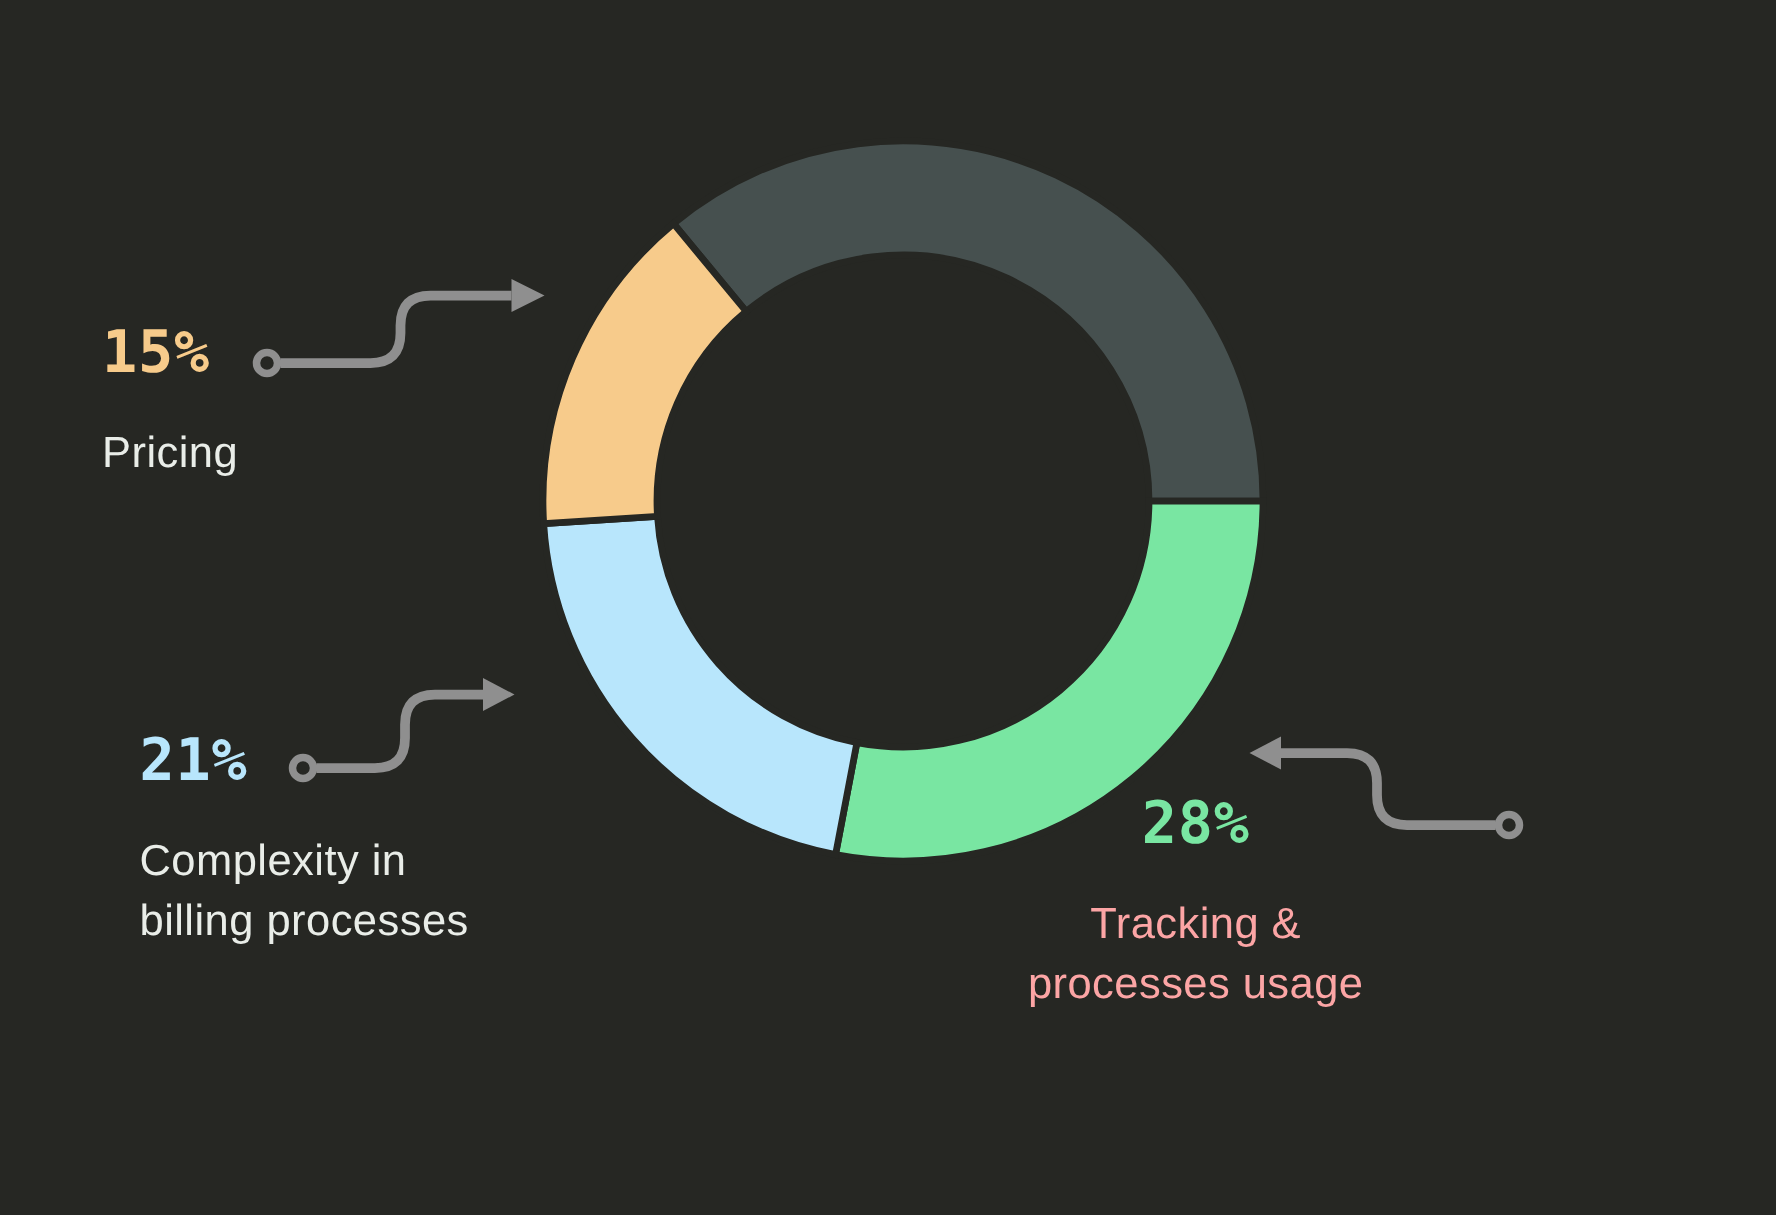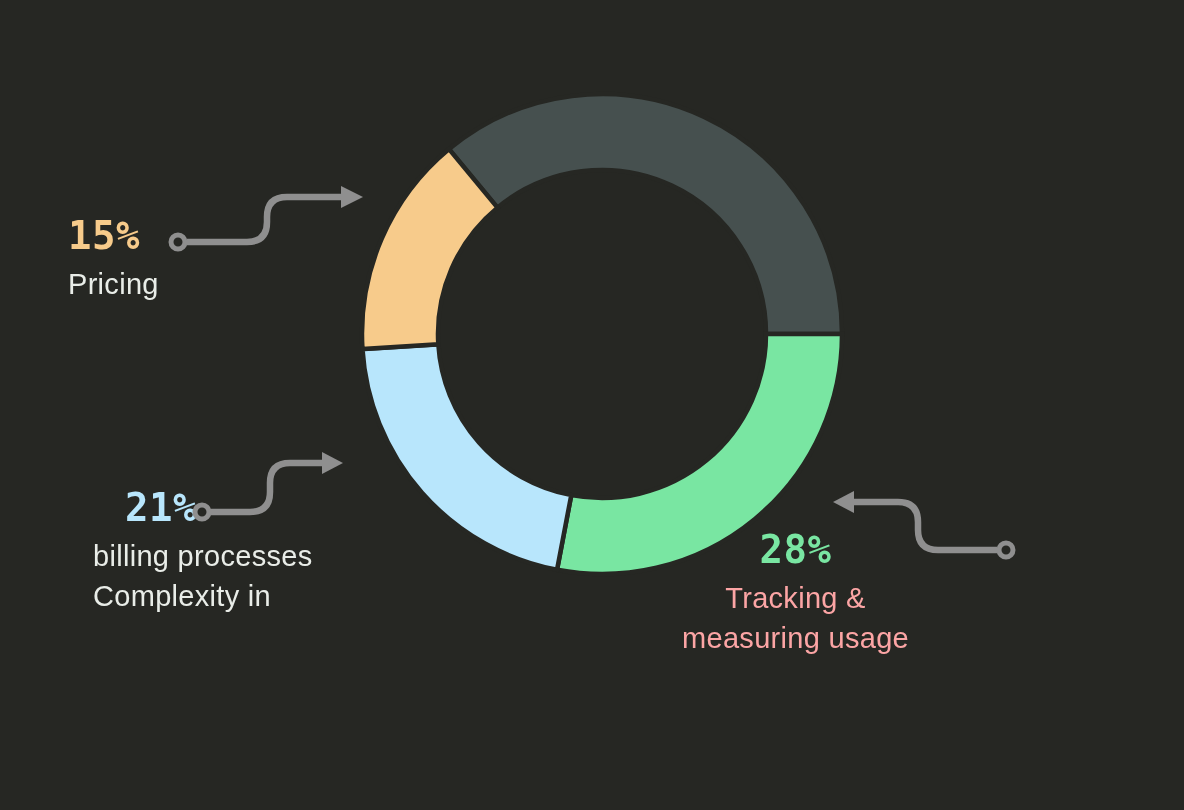--- a/index.html
+++ b/index.html
@@ -31,21 +31,21 @@
     position: absolute;
   }
   .callout .pct {
     font-family: "DejaVu Sans Mono", monospace;
     font-size: 39px;
     font-weight: bold;
     line-height: 44px;
     letter-spacing: 0.5px;
   }
   .callout .lines {
-    margin-top: 6px;
+    margin-top: 24px;
     font-size: 29px;
     line-height: 40px;
     letter-spacing: 0.3px;
   }
   .callout.align-right {
     text-align: center;
   }
   #callout-pricing      { left: 68px;  top: 214px; }
   #callout-complexity   { left: 93px;  top: 486px; }
   #callout-tracking     { right: 71px; top: 528px; }
@@ -71,37 +71,37 @@
       <div>Pricing</div>
     </div>
   </div>
   <svg class="connector" id="connector-pricing" viewBox="0 0 210 80">
     <circle class="conn-dot" cx="13" cy="62" r="7" fill="none" stroke-width="5" stroke="#8F8F8F"></circle>
     <path class="conn-line" d="M22 62 H82 Q102 62 102 42 V37 Q102 17 122 17 H176" fill="none" stroke-width="6.5" stroke="#8F8F8F"></path>
     <polygon class="conn-arrow" points="176,6 198,17 176,28" fill="#8F8F8F"></polygon>
   </svg>
 
   <div class="callout" id="callout-complexity">
-    <div class="pct" style="color: rgb(184, 230, 252); margin-left: 32px;">21%</div>
+    <div class="pct" style="color: rgb(184, 230, 252);">21%</div>
     <div class="lines" style="color: rgb(233, 237, 232);">
+      <div>Complexity in</div>
       <div>billing processes</div>
-      <div>Complexity in</div>
     </div>
   </div>
   <svg class="connector" id="connector-complexity" viewBox="0 0 165 80">
     <circle class="conn-dot" cx="12" cy="62" r="7" fill="none" stroke-width="5" stroke="#8F8F8F"></circle>
     <path class="conn-line" d="M21 62 H60 Q80 62 80 42 V33 Q80 13 100 13 H132" fill="none" stroke-width="6.5" stroke="#8F8F8F"></path>
     <polygon class="conn-arrow" points="132,2 153,13 132,24" fill="#8F8F8F"></polygon>
   </svg>
 
   <div class="callout align-right" id="callout-tracking">
     <div class="pct" style="color: rgb(121, 230, 162);">28%</div>
     <div class="lines" style="color: #fca5a5;">
       <div>Tracking &amp;</div>
-      <div>measuring usage</div>
+      <div>processes usage</div>
     </div>
   </div>
   <svg class="connector" id="connector-tracking" viewBox="0 0 200 75">
     <circle class="conn-dot" cx="186" cy="60" r="7" fill="none" stroke-width="5" stroke="#8F8F8F"></circle>
     <path class="conn-line" d="M177 60 H118 Q98 60 98 40 V32 Q98 12 78 12 H34" fill="none" stroke-width="6.5" stroke="#8F8F8F"></path>
     <polygon class="conn-arrow" points="34,1 13,12 34,23" fill="#8F8F8F"></polygon>
   </svg>
 
 </div>
 

